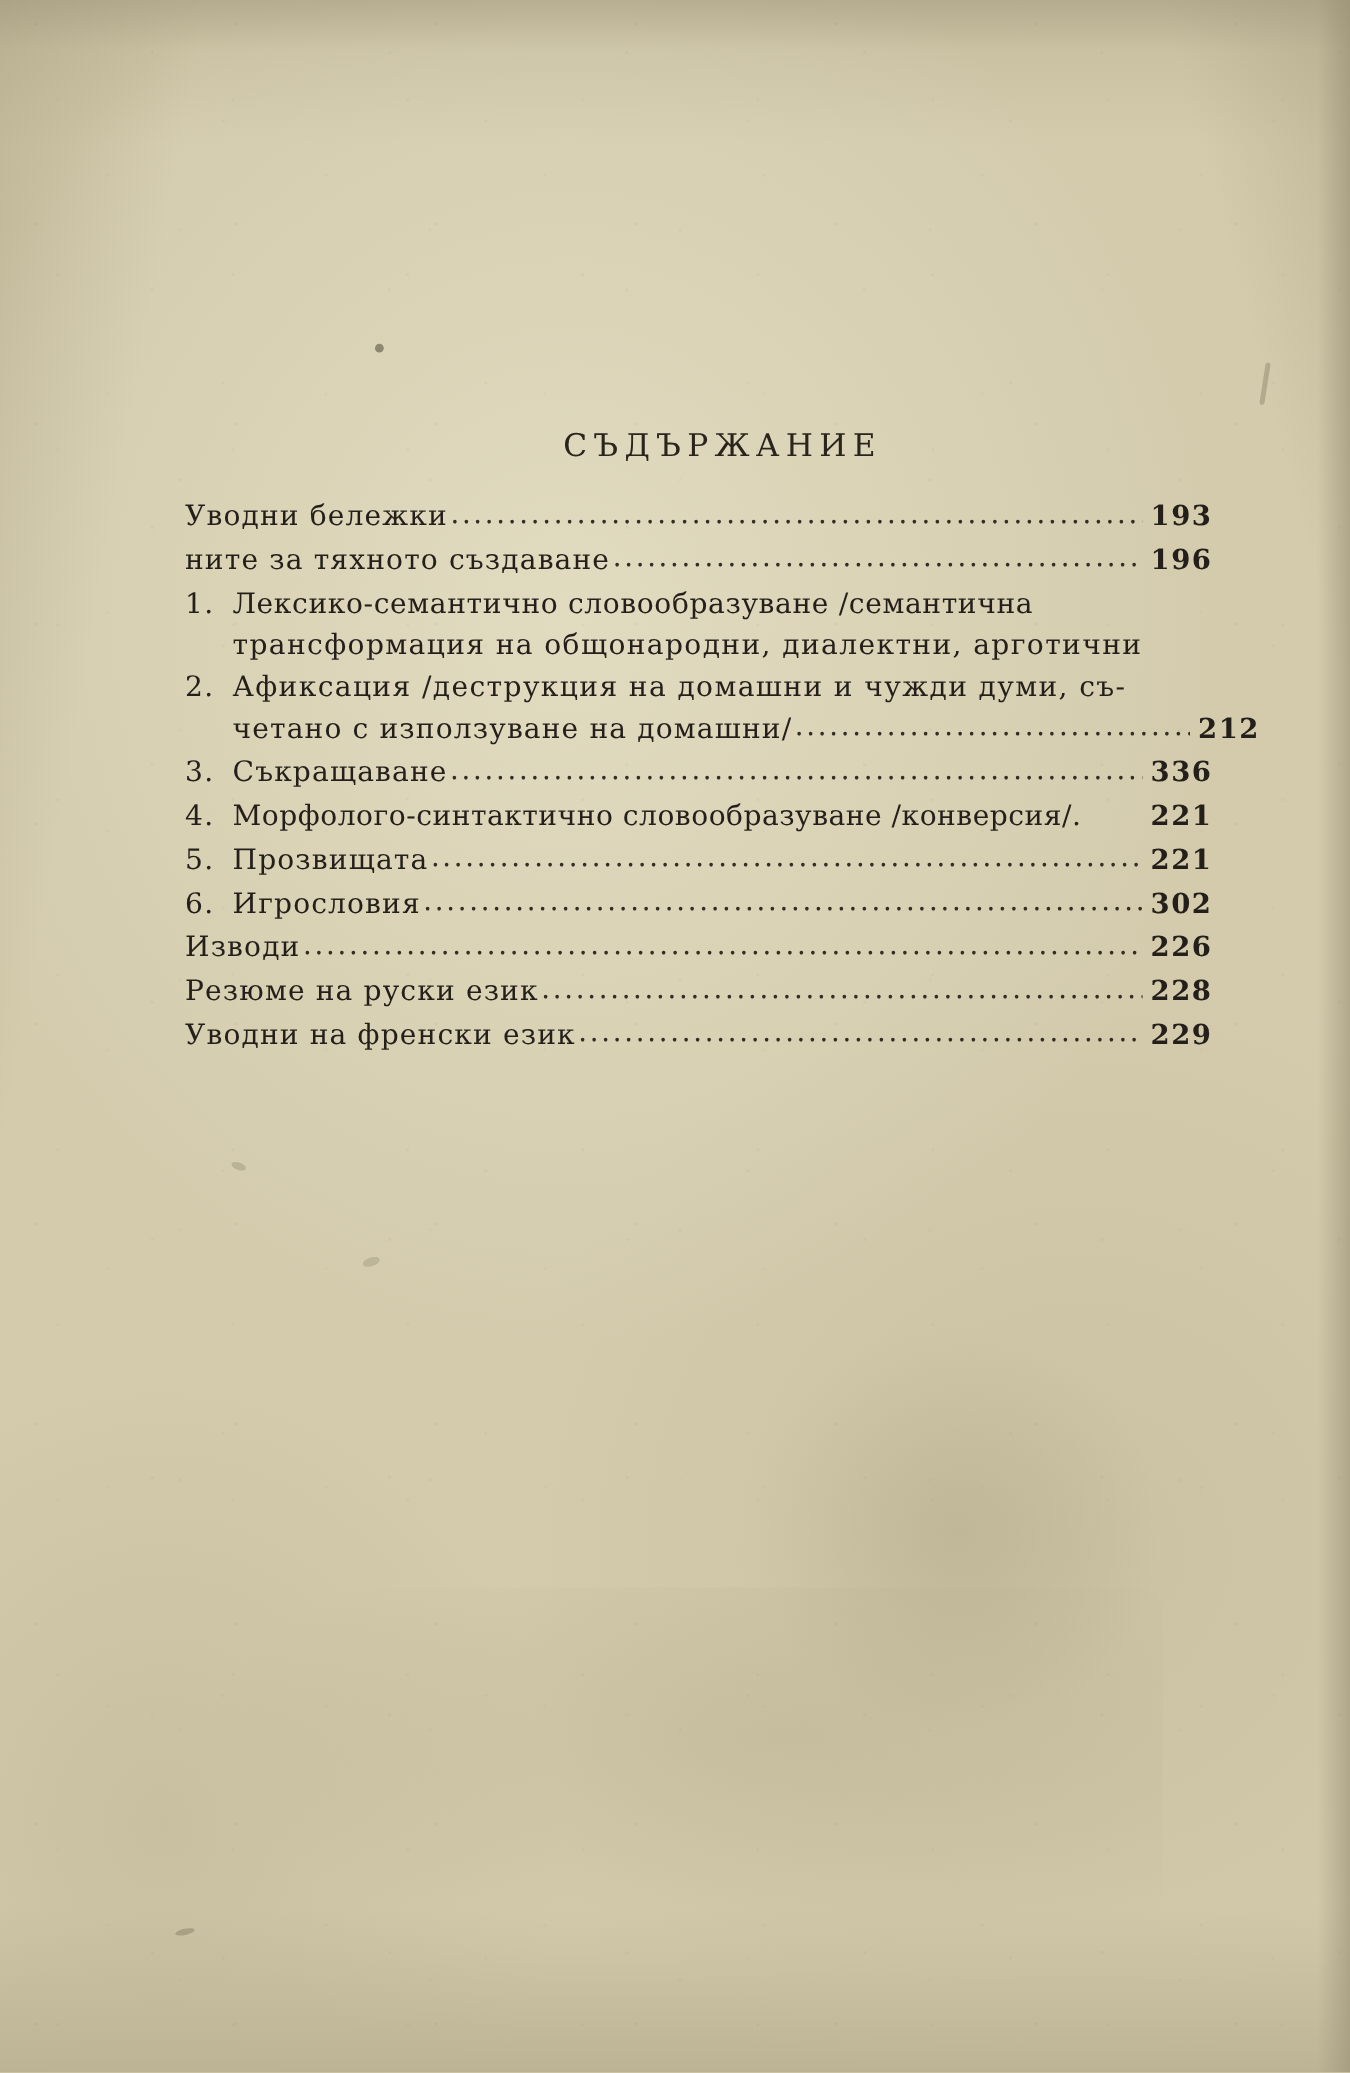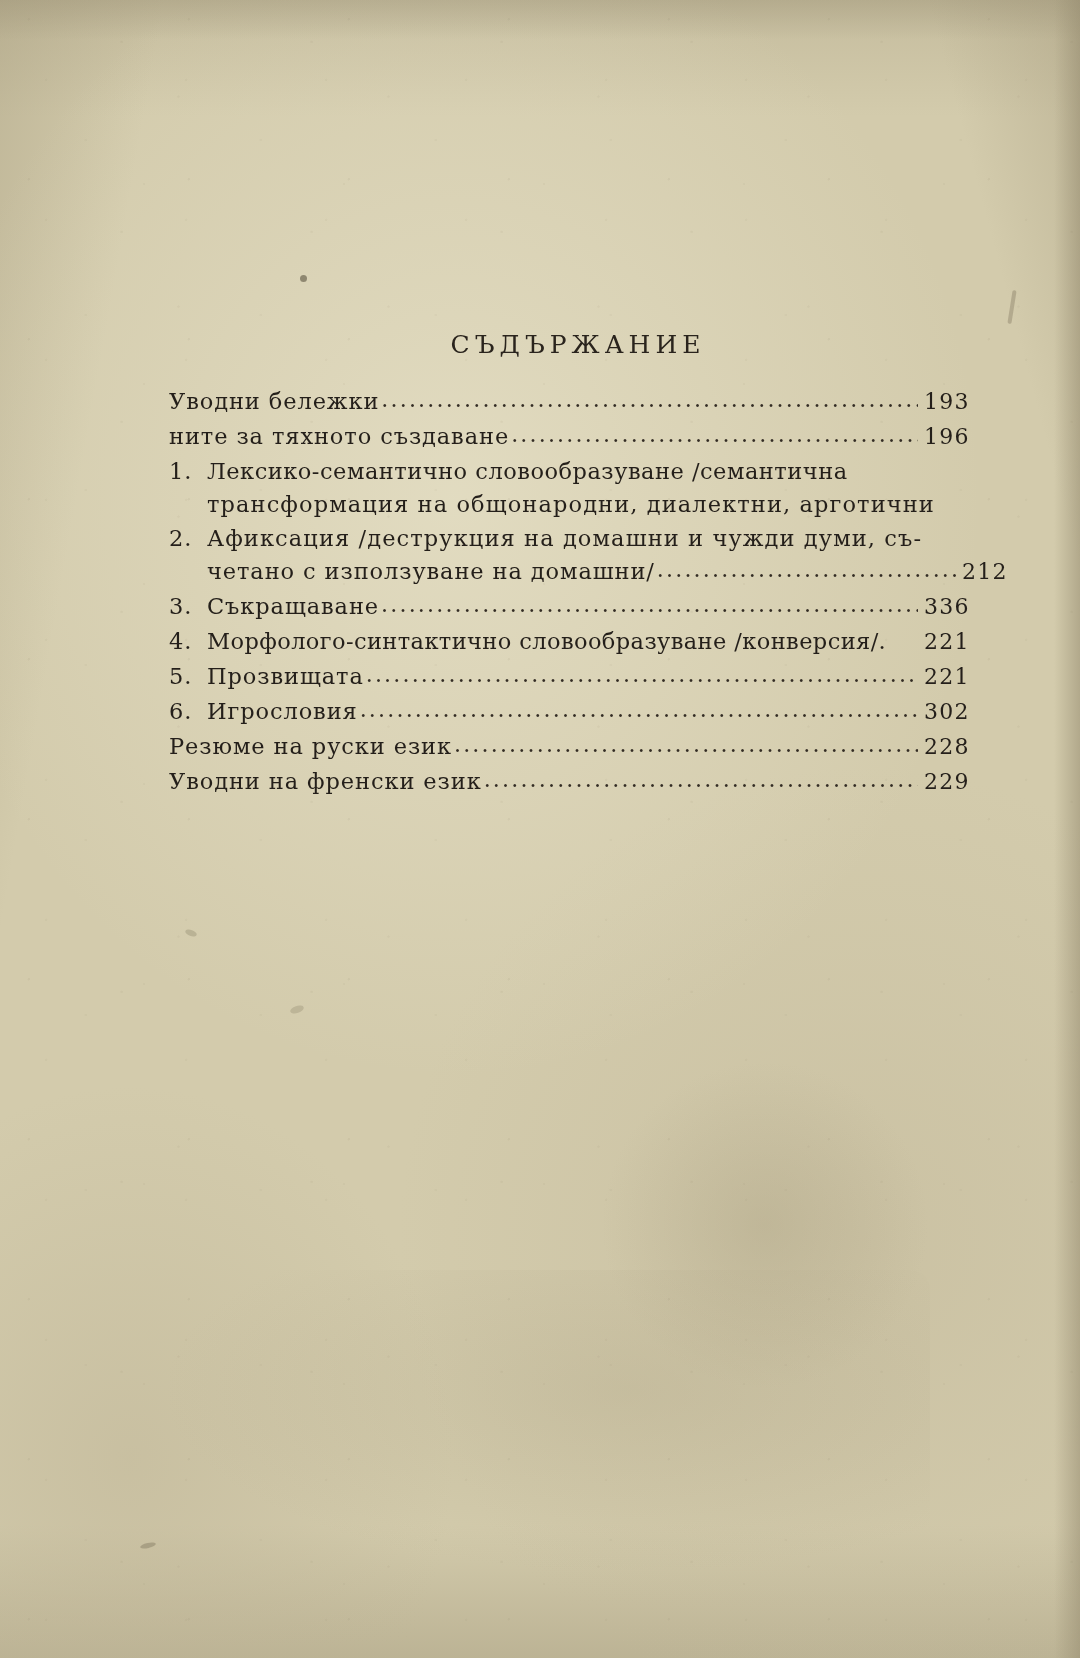--- a/index.html
+++ b/index.html
@@ -81,38 +81,37 @@
     left: 148px;
     top: 330px;
     width: 822px;
     color: #241f1a;
   }
 
   .toc-title {
     text-align: center;
     font-size: 25px;
     letter-spacing: 5px;
-    margin: 0 0 26px 0;
+    margin: 12px 0 26px 0;
     padding-left: 38px;
     font-weight: normal;
     color: #2a241d;
   }
 
   .toc-list {
     list-style: none;
     margin: 0;
     padding: 0;
     font-size: 22.5px;
     line-height: 1.455;
   }
 
   .entry {
     position: relative;
     margin-bottom: 2px;
-    margin-left: 21px;
   }
 
   
   .row {
     display: flex;
     align-items: baseline;
     width: 100%;
   }
   .num-col {
     display: inline-block;
@@ -144,20 +143,21 @@
   }
   .nodots {
     flex: 1 1 auto;
   }
   .page-no {
     flex: 0 0 auto;
     min-width: 46px;
     text-align: left;
     letter-spacing: 1.2px;
     font-size: 22px;
+    font-weight: bold;
   }
   .indent {
     padding-left: 38px;
   }
   
   .just {
     display: block;
     white-space: pre;
     letter-spacing: .5px;
   }
@@ -251,20 +251,27 @@
 
       <li class="entry">
         <div class="row">
           <span class="num-col">6.</span>
           <span class="label spread">Игрословия</span>
           <span class="dots"></span>
           <span class="page-no">302</span>
         </div>
       </li>
 
+      <li class="entry">
+        <div class="row">
+          <span class="label spread">Изводи</span>
+          <span class="dots"></span>
+          <span class="page-no">226</span>
+        </div>
+      </li>
 
       <li class="entry">
         <div class="row">
           <span class="label spread">Резюме на руски език</span>
           <span class="dots"></span>
           <span class="page-no">228</span>
         </div>
       </li>
 
       <li class="entry">

